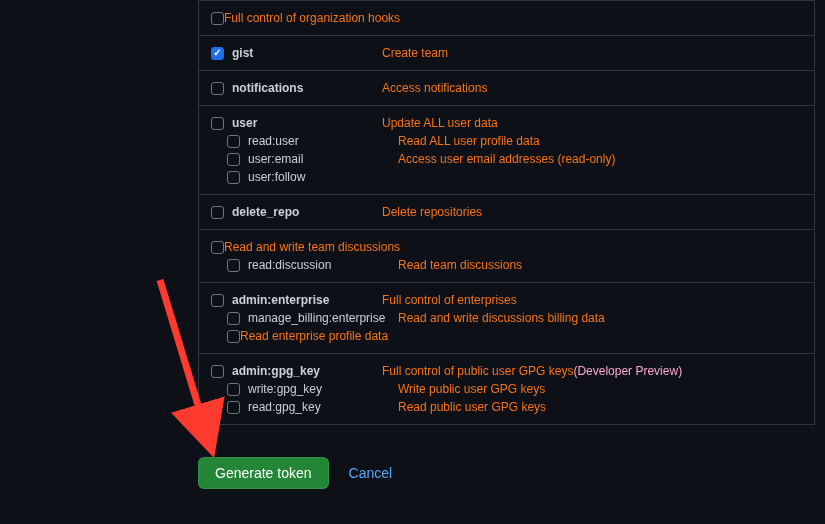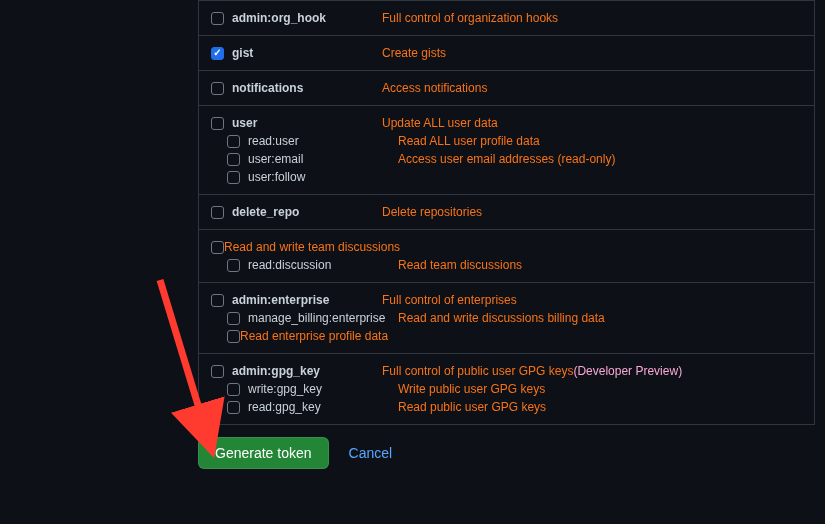--- a/index.html
+++ b/index.html
@@ -72,21 +72,21 @@
       color: #f97316;
       font-weight: 400;
     }
     .preview-link {
       color: #f9a8d4;
       cursor: pointer;
       text-align: center;
     }
     .actions {
       margin-left: 198px;
-      margin-top: 12px;
+      margin-top: 32px;
       display: flex;
       align-items: center;
       gap: 20px;
     }
     .btn-primary {
       background: #238636;
       color: #fff;
       border: 1px solid rgba(240,246,252,0.1);
       border-radius: 6px;
       padding: 7px 16px;
@@ -107,29 +107,28 @@
       top: 270px;
     }
   </style>
 </head>
 <body>
 
 <div class="container" id="scopes-container">
     <div class="scope-row">
       <div class="scope-line">
         <span class="checkbox"></span>
-        <span class="scope-label">admin:org_hook</span>
         <span class="scope-desc">Full control of organization hooks </span>
       </div>
     </div>
     <div class="scope-row">
       <div class="scope-line">
         <span class="checkbox checked"></span>
         <span class="scope-label">gist</span>
-        <span class="scope-desc">Create gists </span>
+        <span class="scope-desc">Create team </span>
       </div>
     </div>
     <div class="scope-row">
       <div class="scope-line">
         <span class="checkbox"></span>
         <span class="scope-label">notifications</span>
         <span class="scope-desc">Access notifications </span>
       </div>
     </div>
     <div class="scope-row">

